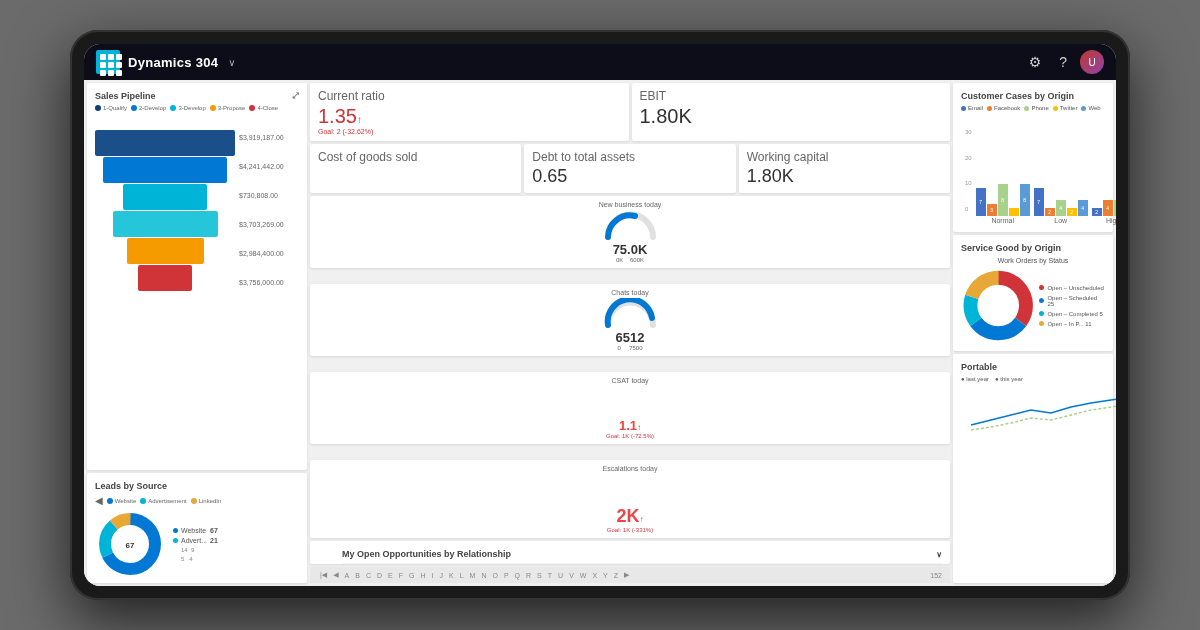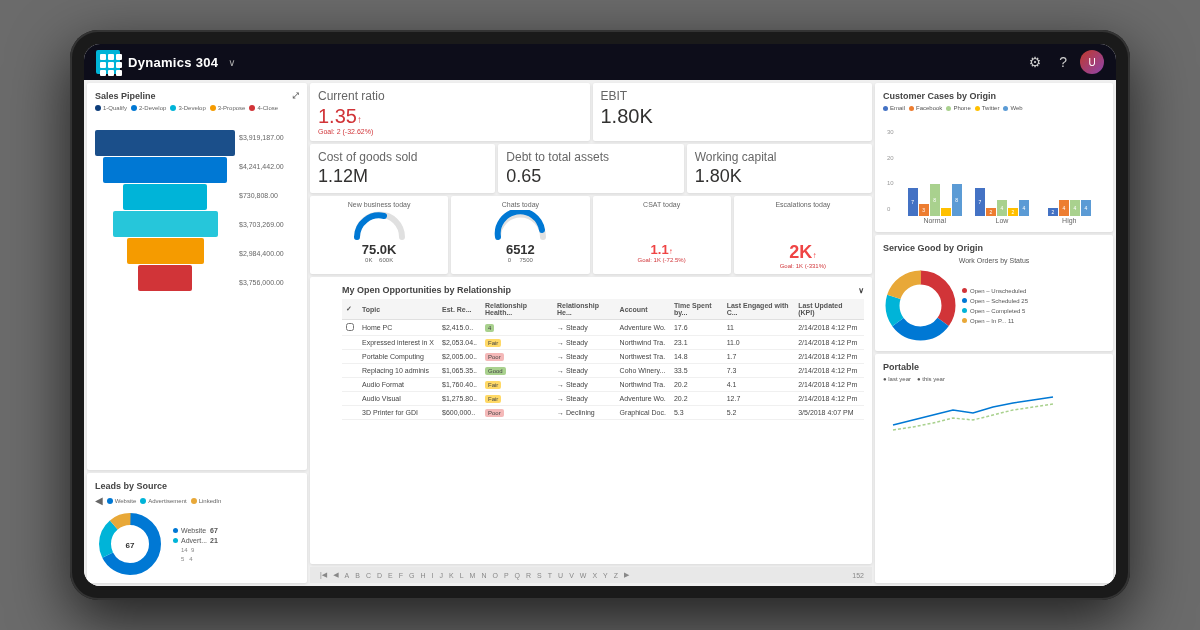--- a/index.html
+++ b/index.html
@@ -122,21 +122,21 @@
     .mid-col {
       flex: 1;
       display: flex;
       flex-direction: column;
       gap: 3px;
       min-width: 0;
     }
 
     
     .right-col {
-      width: 238px;
+      width: 160px;
       flex-shrink: 0;
       display: flex;
       flex-direction: column;
       gap: 3px;
     }
 
     .card {
       background: white;
       border-radius: 2px;
       padding: 8px;
@@ -268,21 +268,22 @@
     }
     .kpi-value.neutral { color: #323130; }
     .kpi-sub {
       font-size: 7px;
       color: #d13438;
     }
 
     
     .gauges-row {
       display: flex;
-      gap: 3px;
+      gap: 16px;
+      flex-direction: column;
     }
     .gauge-card {
       flex: 1;
       background: white;
       border-radius: 2px;
       padding: 5px;
       box-shadow: 0 1px 3px rgba(0,0,0,0.1);
       display: flex;
       flex-direction: column;
       align-items: center;
@@ -551,21 +552,20 @@
           </div>
           <div class="kpi-card">
             <div class="kpi-title">EBIT</div>
             <div class="kpi-value neutral">1.80K</div>
           </div>
         </div>
 
         <div class="kpi-row">
           <div class="kpi-card">
             <div class="kpi-title">Cost of goods sold</div>
-            <div class="kpi-value neutral" style="font-size:18px;">1.12M</div>
           </div>
           <div class="kpi-card">
             <div class="kpi-title">Debt to total assets</div>
             <div class="kpi-value neutral" style="font-size:18px;">0.65</div>
           </div>
           <div class="kpi-card">
             <div class="kpi-title">Working capital</div>
             <div class="kpi-value neutral" style="font-size:18px;">1.80K</div>
           </div>
         </div>

